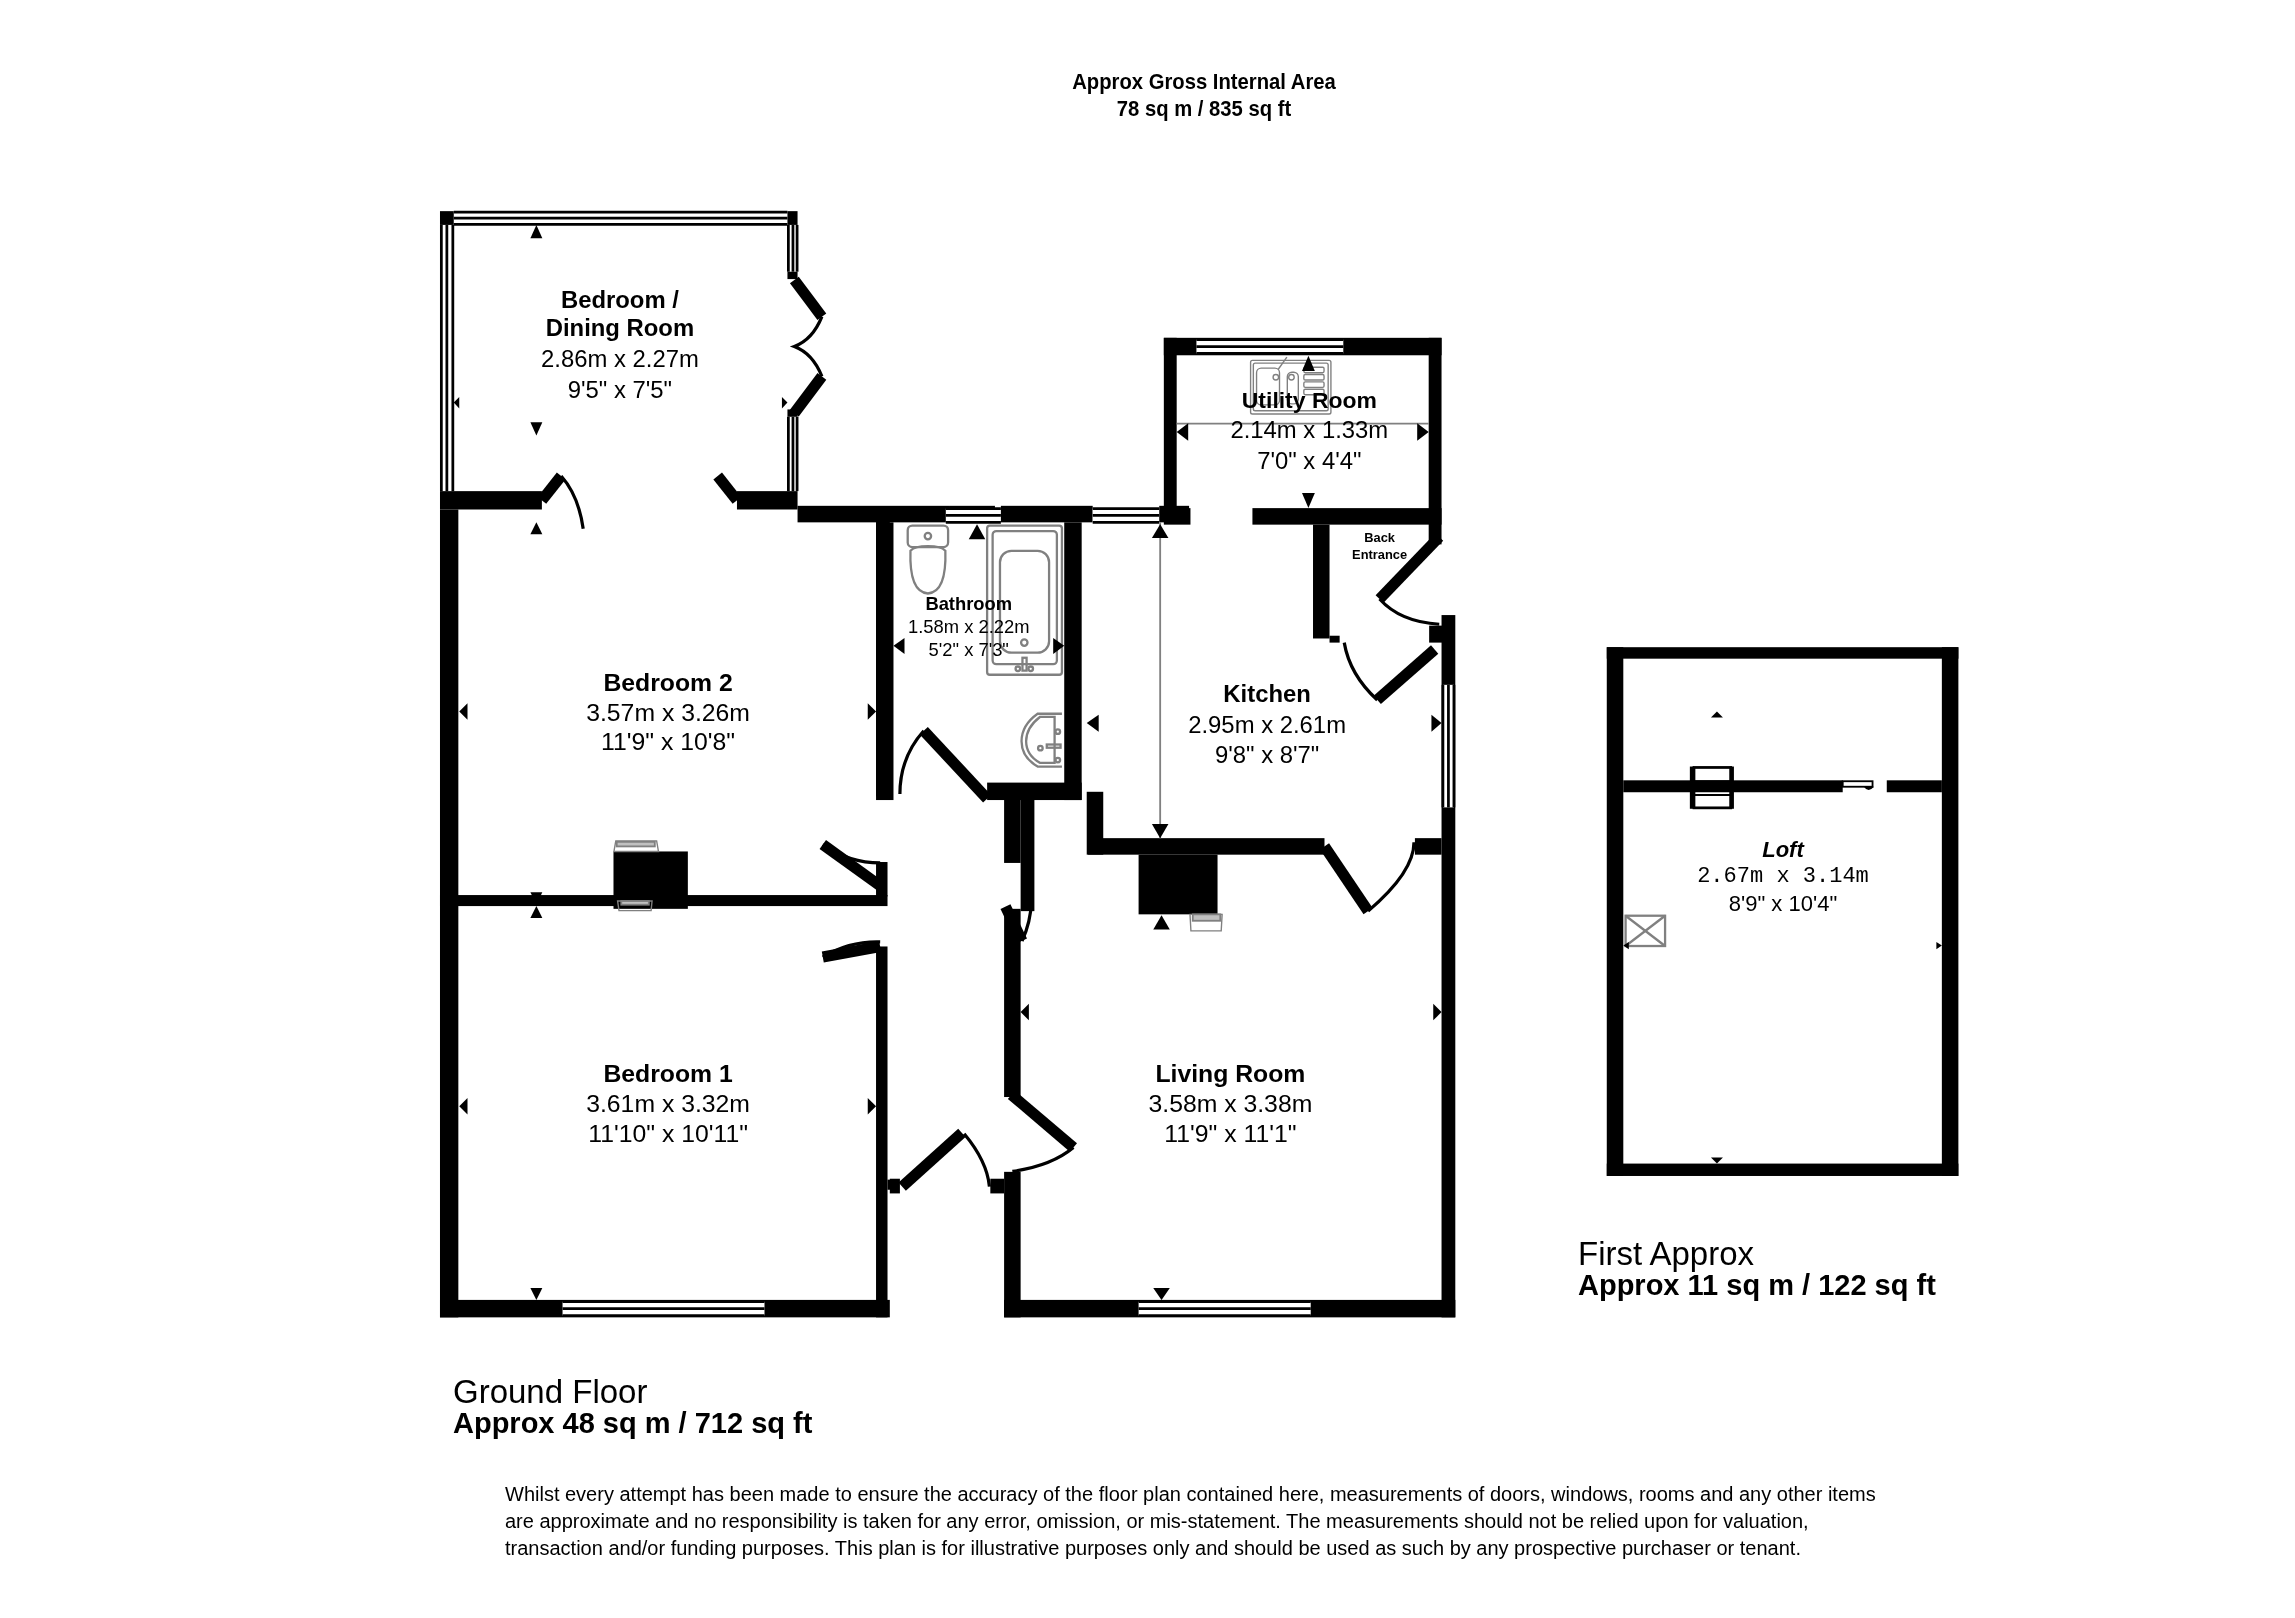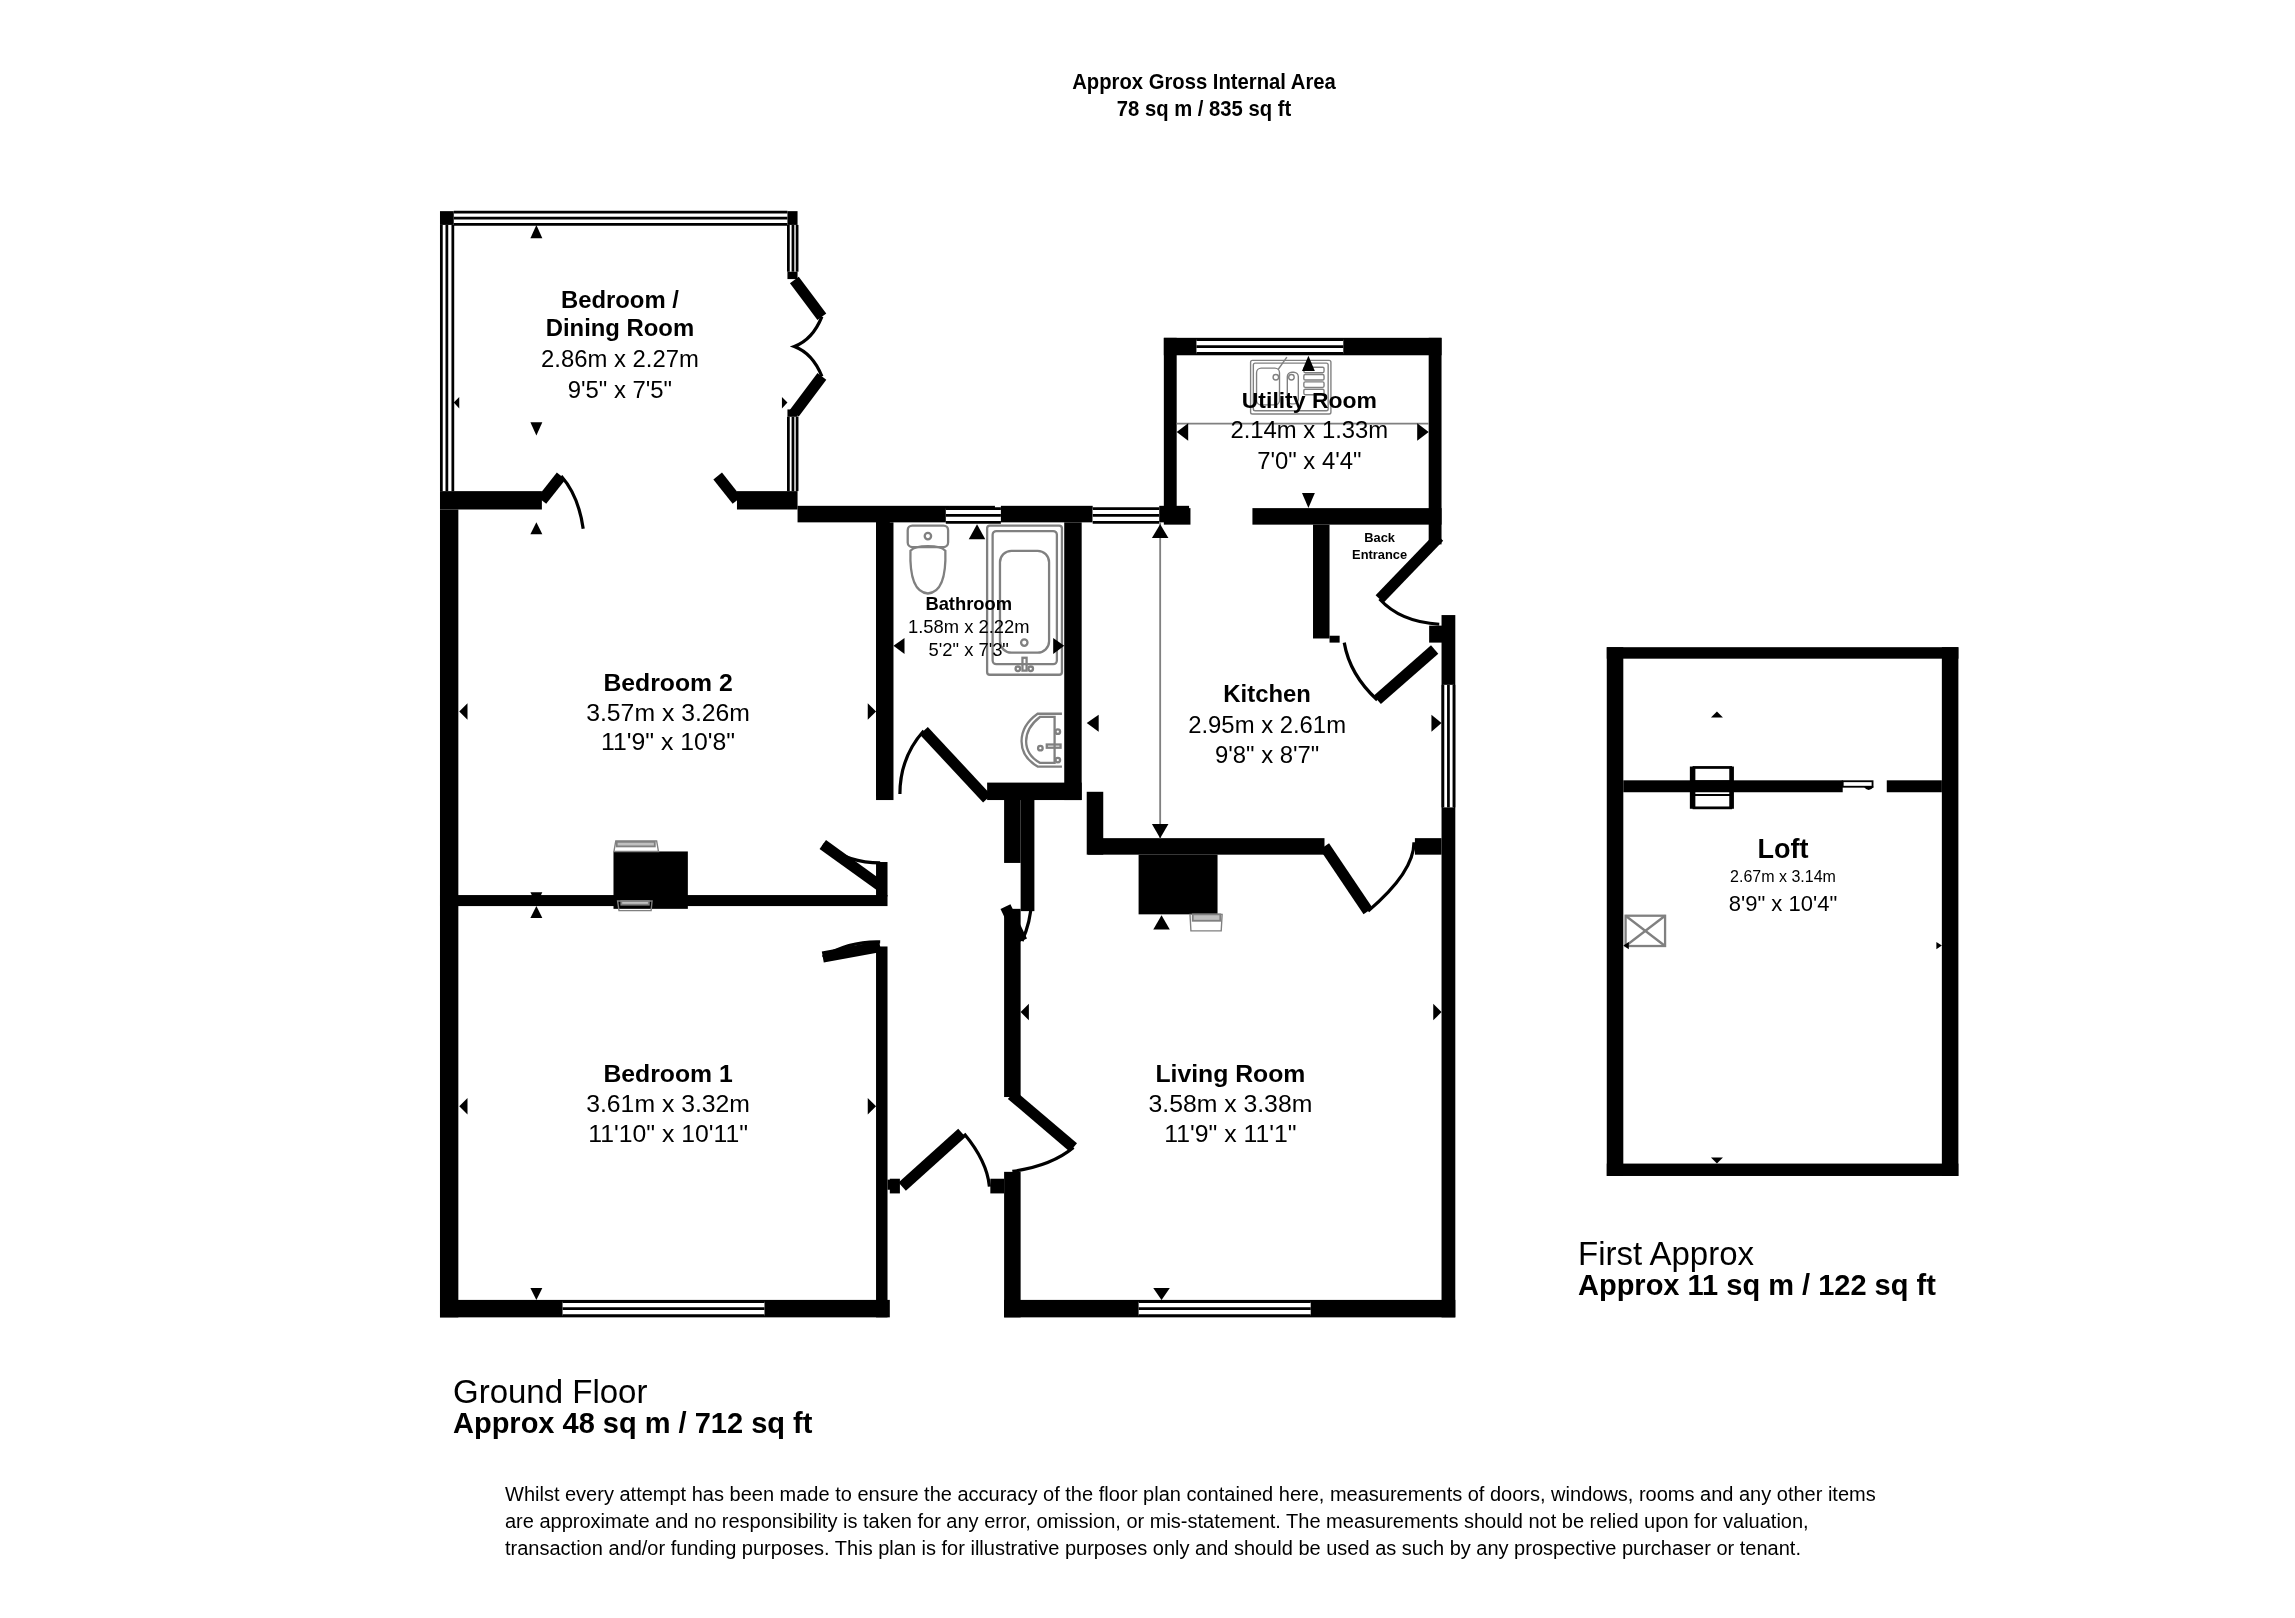--- a/index.html
+++ b/index.html
@@ -351,22 +351,22 @@
       </g>
       <polygon class="arrow" points="3740,1550 3727,1563 3753,1563"></polygon>
       <polygon class="arrow" points="3740,2535 3727,2522 3753,2522"></polygon>
       <polygon class="arrow" points="3536,2060 3548,2052 3548,2068"></polygon>
       <polygon class="arrow" points="4230,2060 4218,2052 4218,2068"></polygon>
     </g>
   </g>
 </svg>
 
 <div class="txt" style="left:1607px;width:352px;text-align:center;top:836px;">
-  <div style="font-weight:bold;font-size:27px;line-height:27px;">Loft</div>
-  <div style="font-size:16px;line-height:27px;">2.67m x 3.14m</div>
+  <div style="font-weight:bold;font-size:22px;line-height:27px;font-style:italic;">Loft</div>
+  <div style="font-size:22px;line-height:27px;font-family:Liberation Mono, monospace;">2.67m x 3.14m</div>
   <div style="font-size:22px;line-height:27px;">8'9" x 10'4"</div>
 </div>
 
 <div class="txt" style="left:442px;top:1373px;margin-left:11px;">
   <div class="floor-title">Ground Floor</div>
   <div class="floor-area">Approx 48 sq m / 712 sq ft</div>
 </div>
 <div class="txt" style="left:1578px;top:1235px;">
   <div class="floor-title">First Approx</div>
   <div class="floor-area">Approx 11 sq m / 122 sq ft</div>

